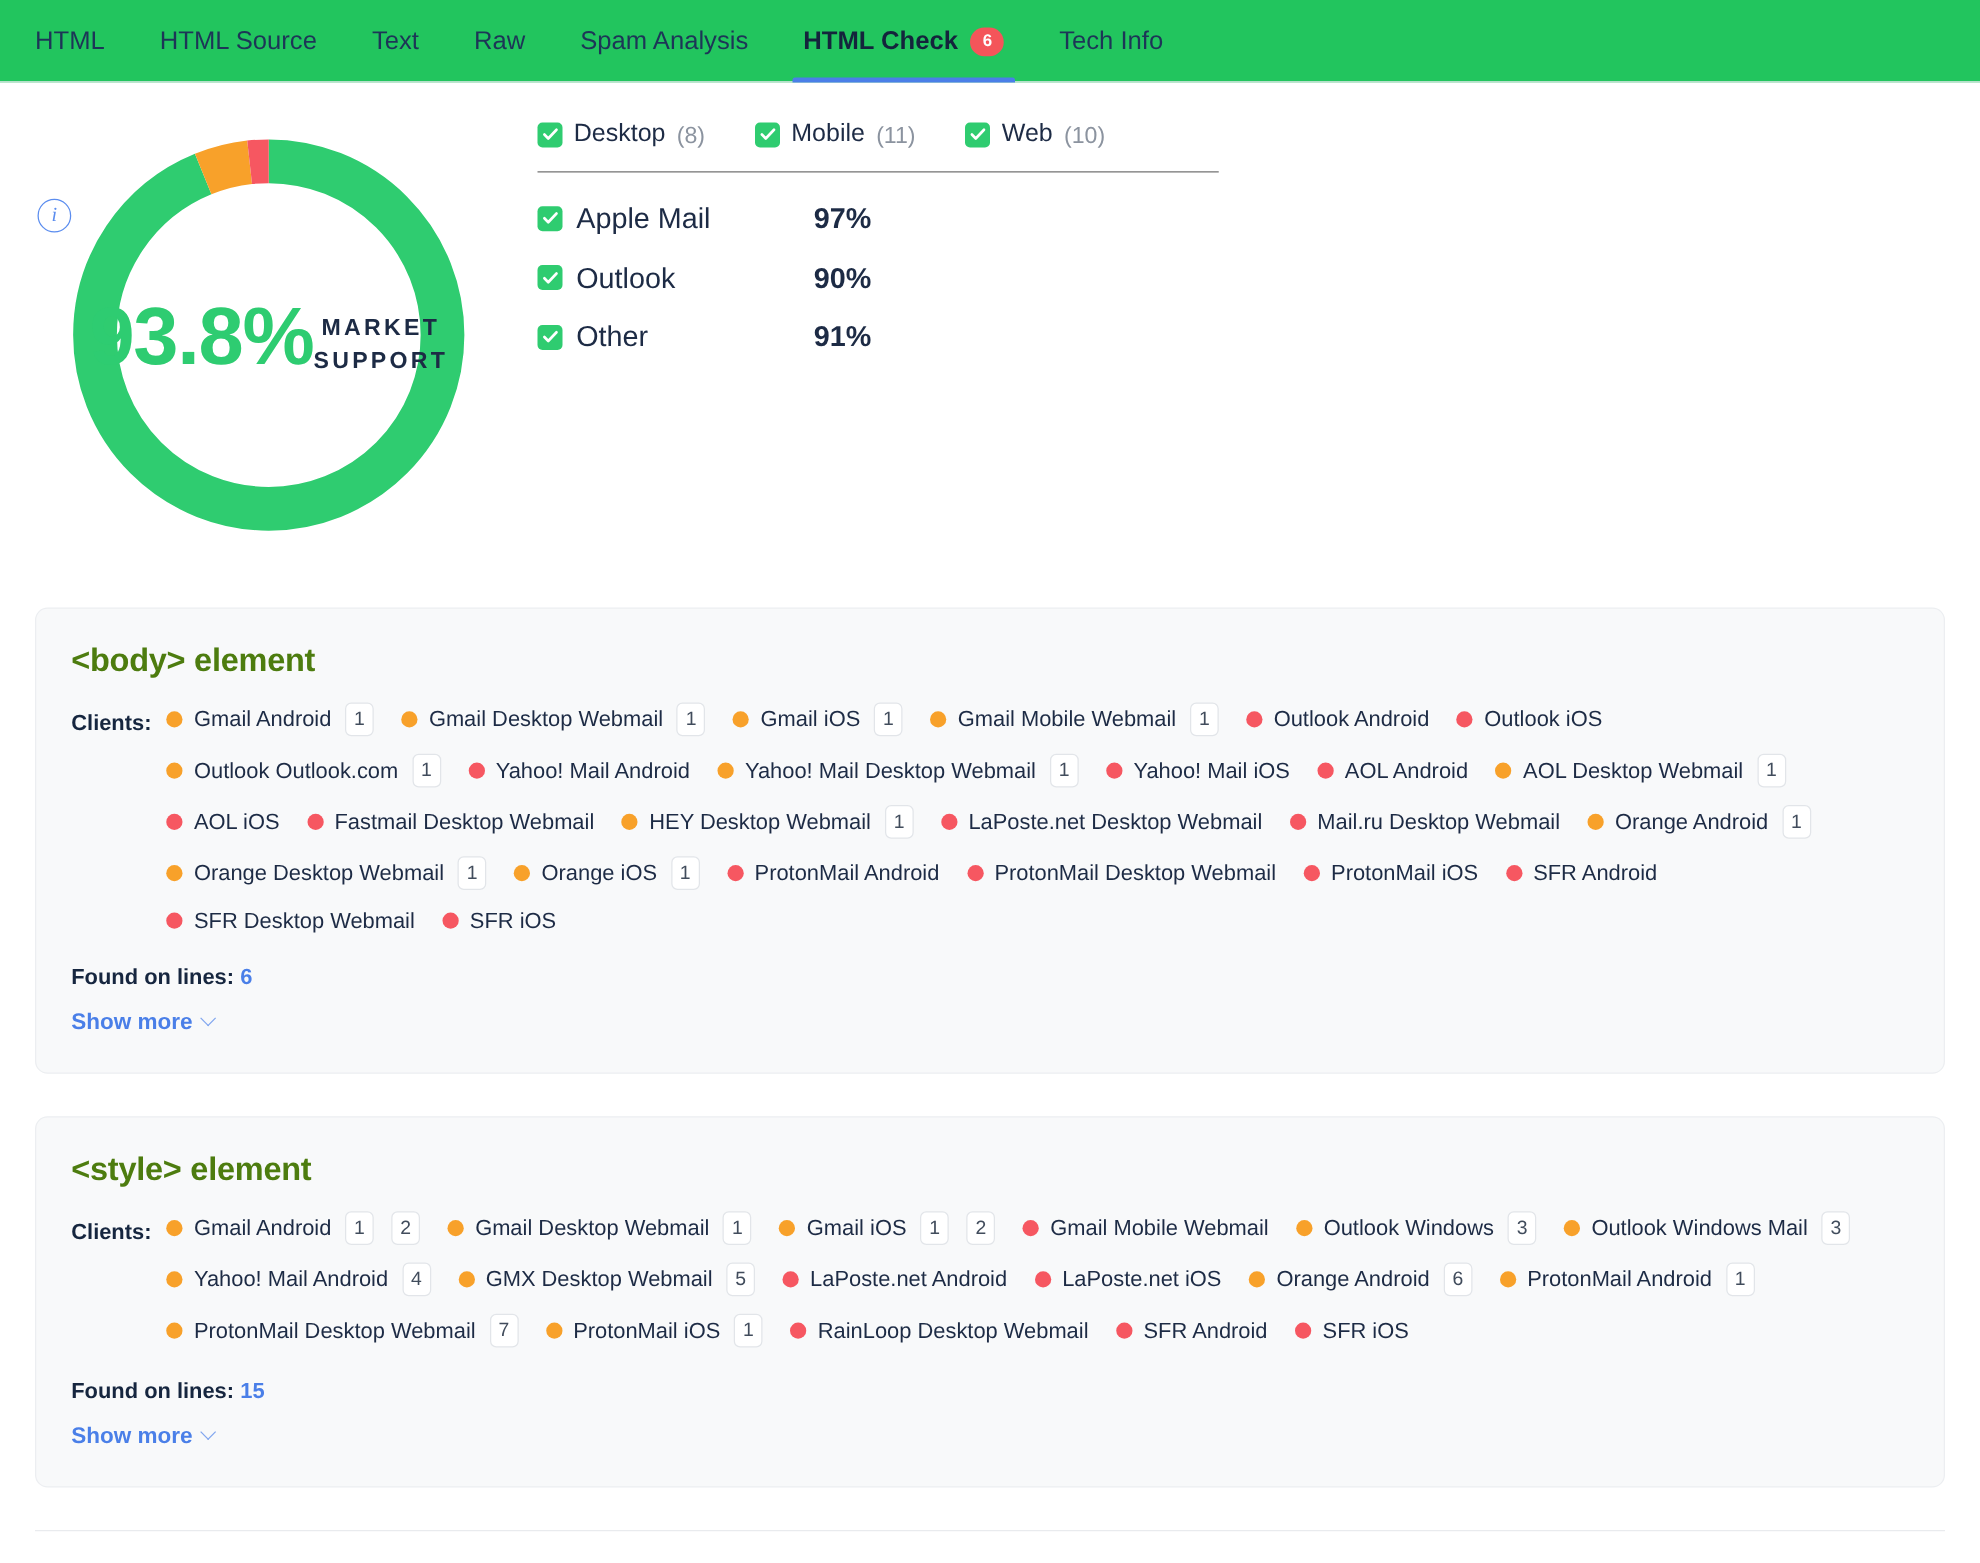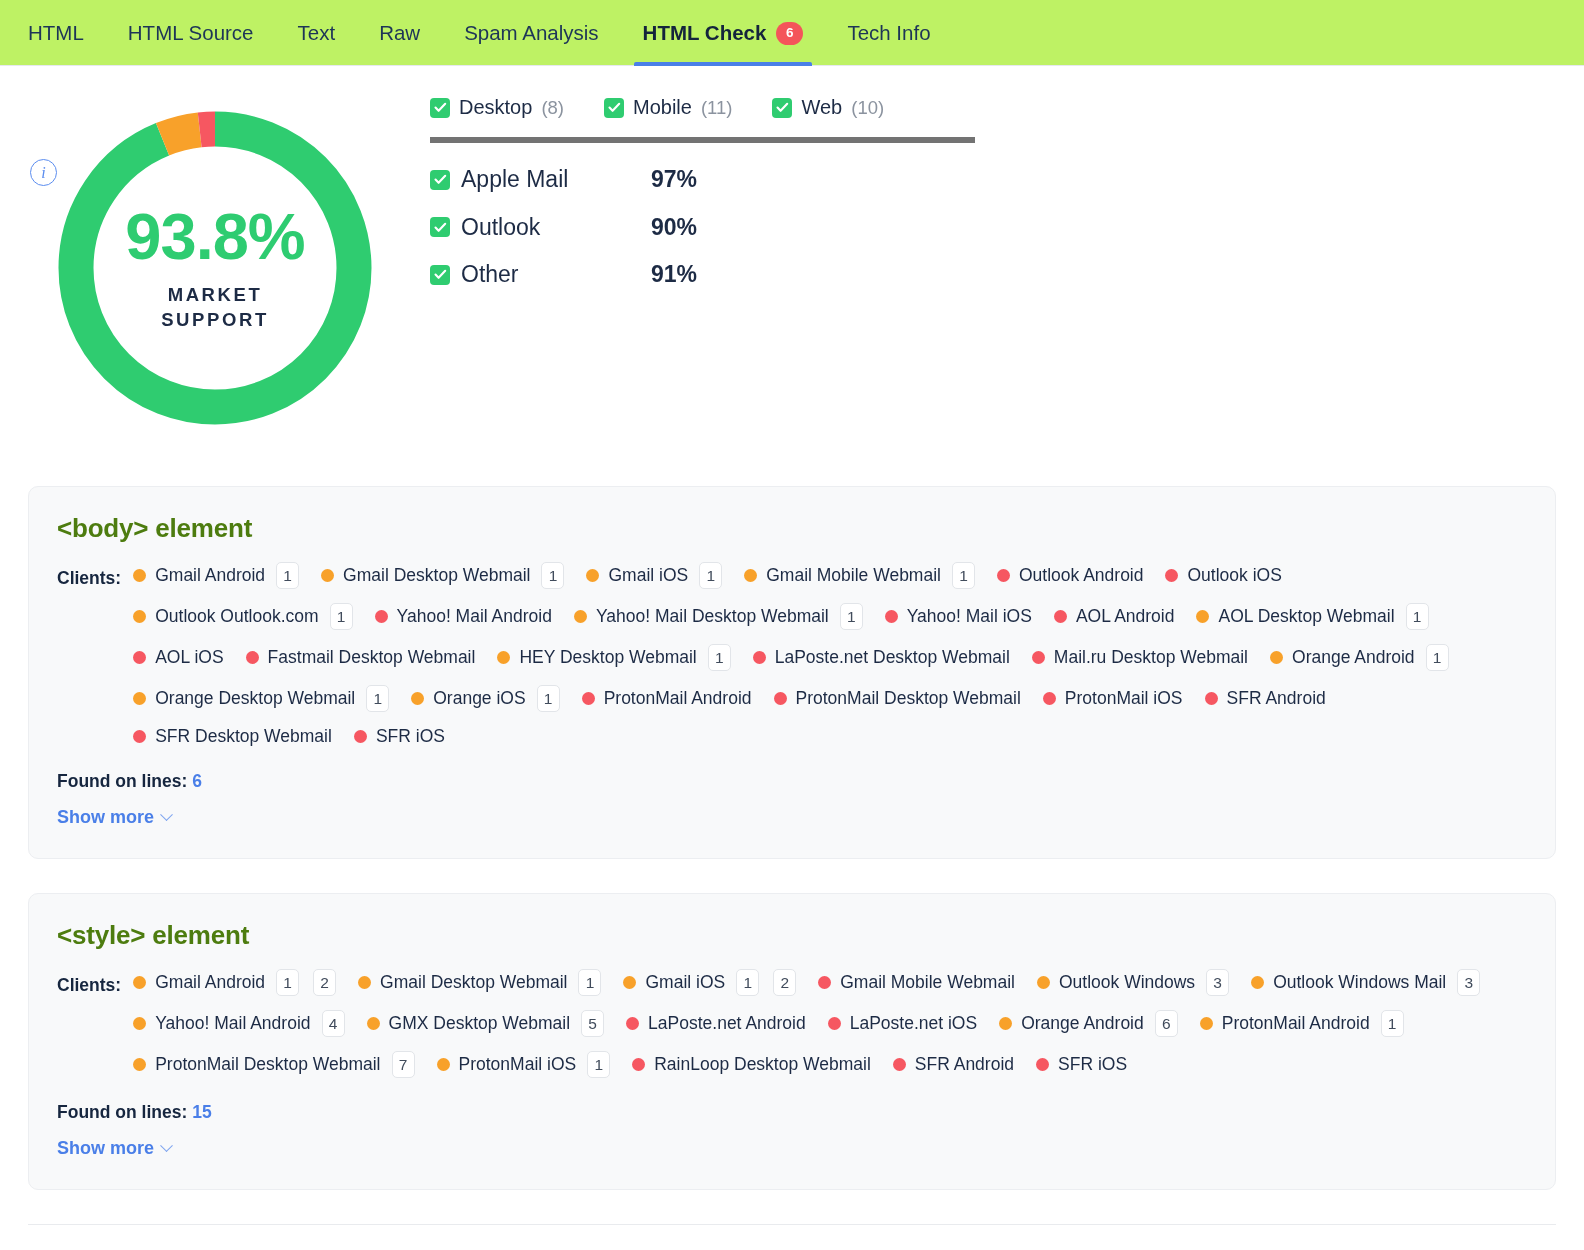--- a/index.html
+++ b/index.html
@@ -15,21 +15,21 @@
   }
 
   
   .tabbar {
     position: relative;
     height: 66px;
     border-bottom: 1px solid #e6e9ee;
     display: flex;
     align-items: flex-start;
     padding: 0 0 0 28px;
-    background: #bef264;
+    background: #22c55e;
   }
   .tab {
     position: relative;
     height: 66px;
     display: flex;
     align-items: center;
     gap: 10px;
     padding: 0 22px 0 0;
     margin-right: 22px;
     font-size: 20.5px;
@@ -98,21 +98,21 @@
   .donut {
     position: relative;
     width: 324px;
     height: 324px;
   }
   .donut svg { display: block; }
   .donut-center {
     position: absolute;
     inset: 0;
     display: flex;
-    flex-direction: column;
+    flex-direction: row;
     align-items: center;
     justify-content: center;
   }
   .donut-pct {
     font-size: 65px;
     font-weight: bold;
     color: #2ecc71;
     letter-spacing: -1px;
     line-height: 1;
   }
@@ -129,21 +129,21 @@
   
   .support-panel {
     padding-top: 12px;
     width: 555px;
   }
   .filter-row {
     display: flex;
     align-items: center;
     gap: 40px;
     padding-bottom: 18px;
-    border-bottom: 6px solid #737373;
+    border-bottom: 1px solid #737373;
     width: 545px;
   }
   .filter-item {
     display: flex;
     align-items: center;
     gap: 9px;
     font-size: 20px;
     color: #1d2b45;
     cursor: pointer;
   }

